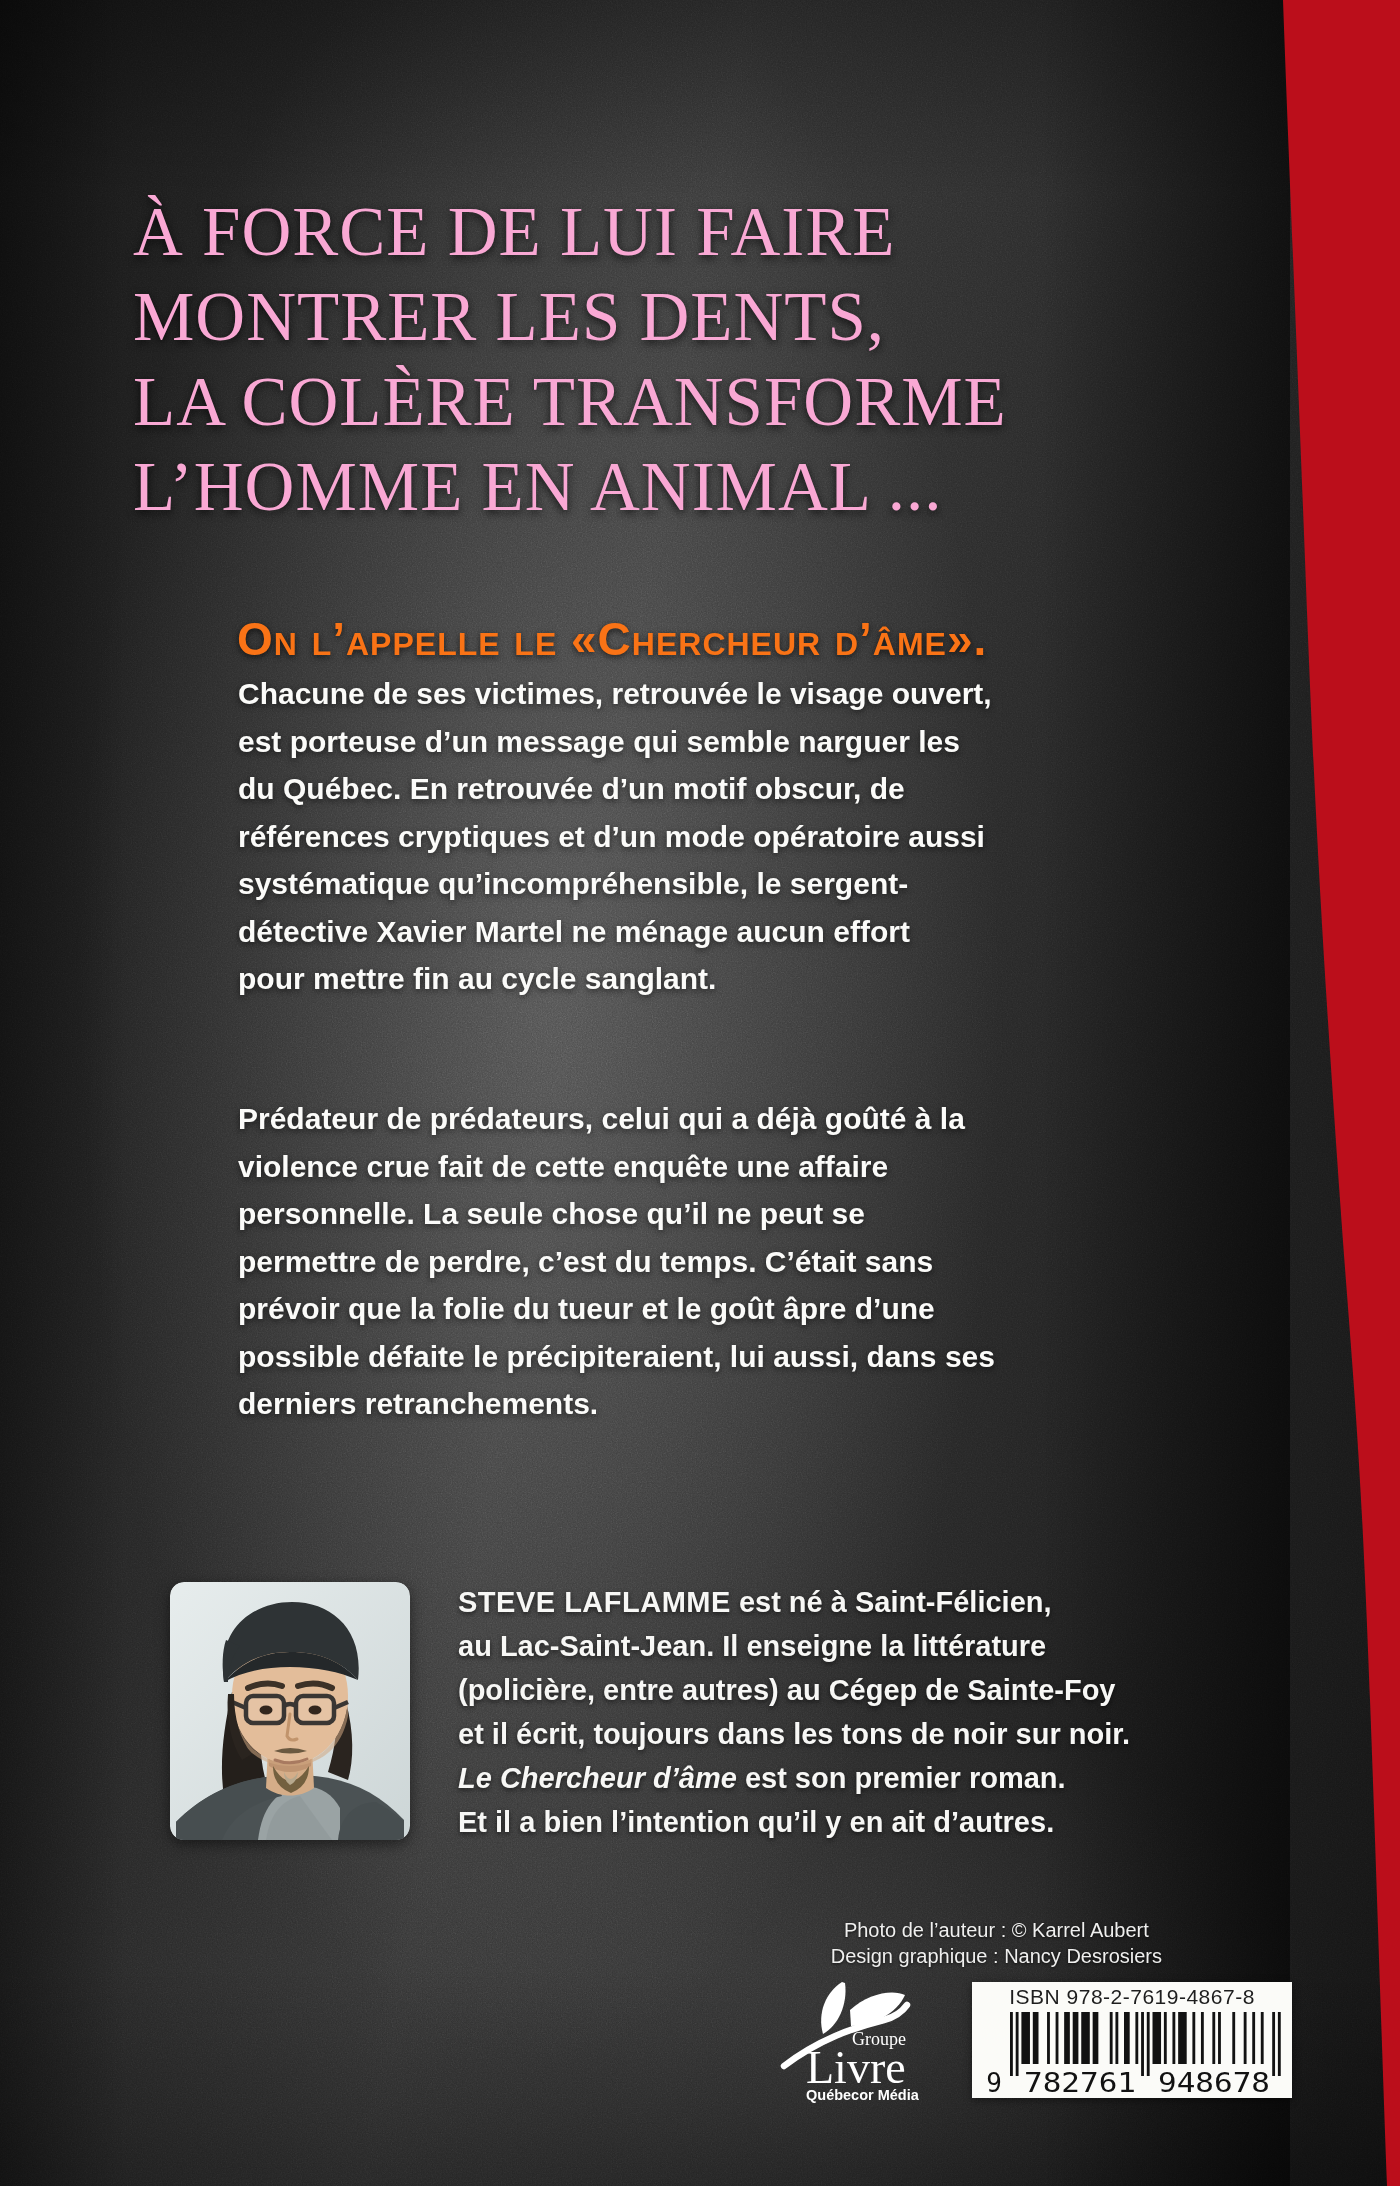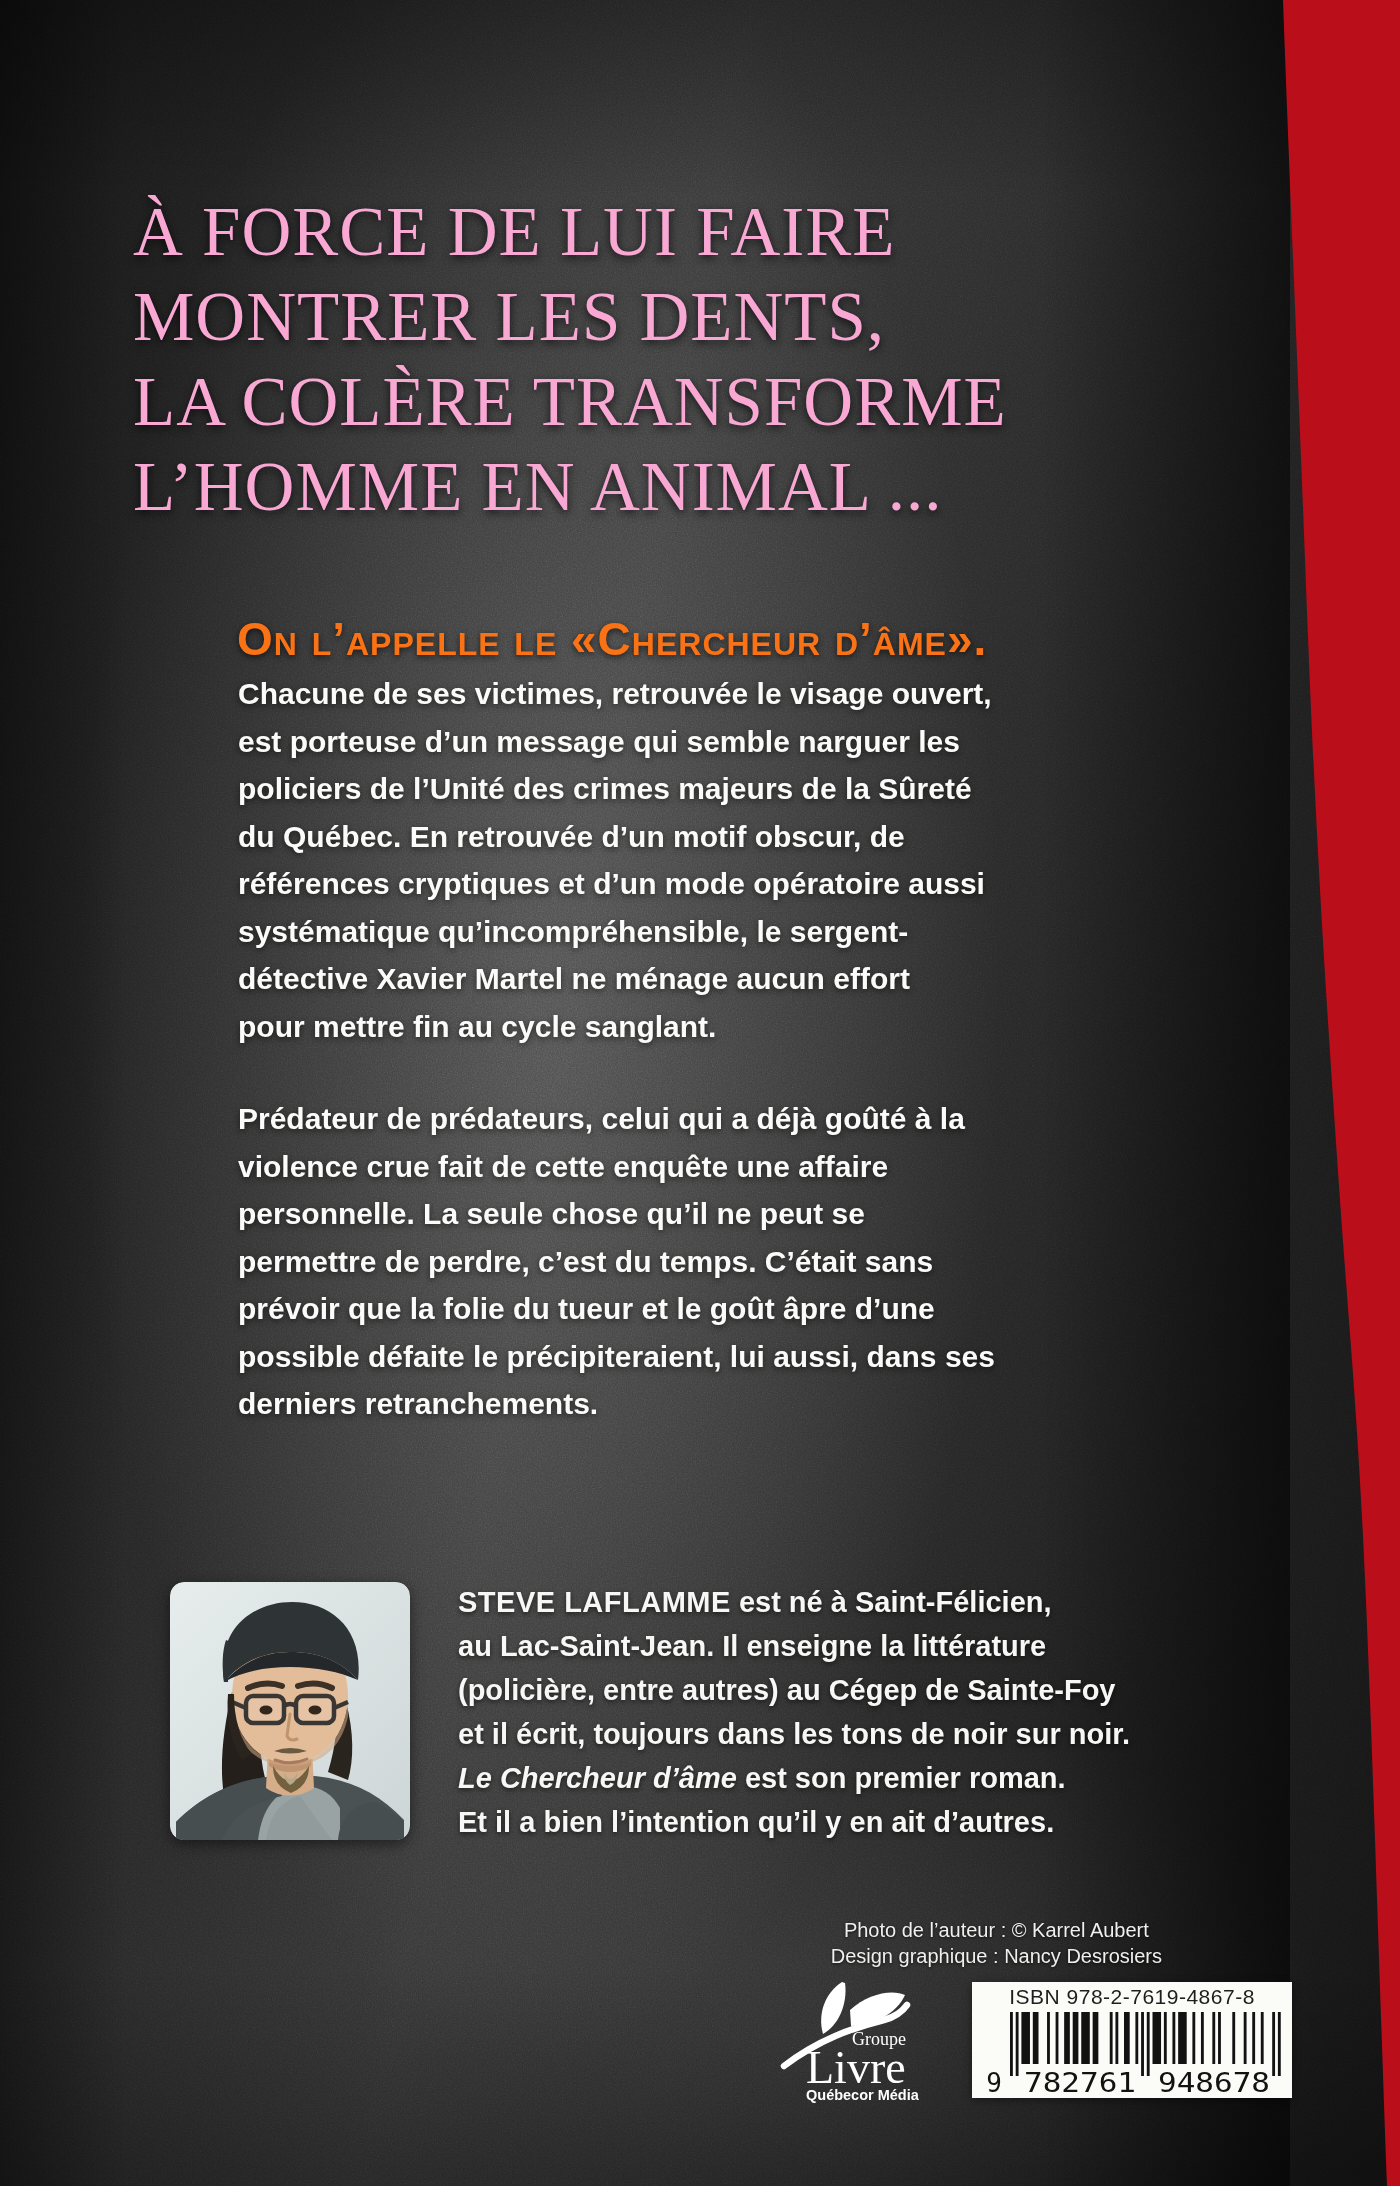--- a/index.html
+++ b/index.html
@@ -112,21 +112,20 @@
       <div class="line">MONTRER LES DENTS,</div>
       <div class="line">LA COLÈRE TRANSFORME</div>
       <div class="line">L’HOMME EN ANIMAL ...</div>
     </h1>
 
   <div class="tagline" style="color: #f97316;">On l’appelle le «Chercheur d’âme».</div>
 
   <div class="para para-1">
       <div class="line">Chacune de ses victimes, retrouvée le visage ouvert,</div>
       <div class="line">est porteuse d’un message qui semble narguer les</div>
-      <div class="line">policiers de l’Unité des crimes majeurs de la Sûreté</div>
       <div class="line">du Québec. En retrouvée d’un motif obscur, de</div>
       <div class="line">références cryptiques et d’un mode opératoire aussi</div>
       <div class="line">systématique qu’incompréhensible, le sergent-</div>
       <div class="line">détective Xavier Martel ne ménage aucun effort</div>
       <div class="line">pour mettre fin au cycle sanglant.</div>
     </div>
   <div class="para para-2">
       <div class="line">Prédateur de prédateurs, celui qui a déjà goûté à la</div>
       <div class="line">violence crue fait de cette enquête une affaire</div>
       <div class="line">personnelle. La seule chose qu’il ne peut se</div>

